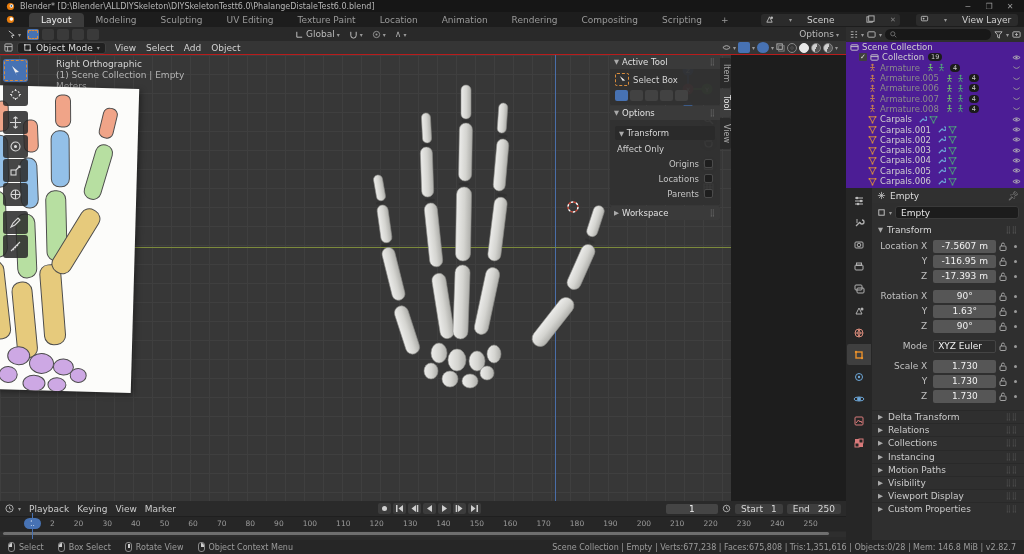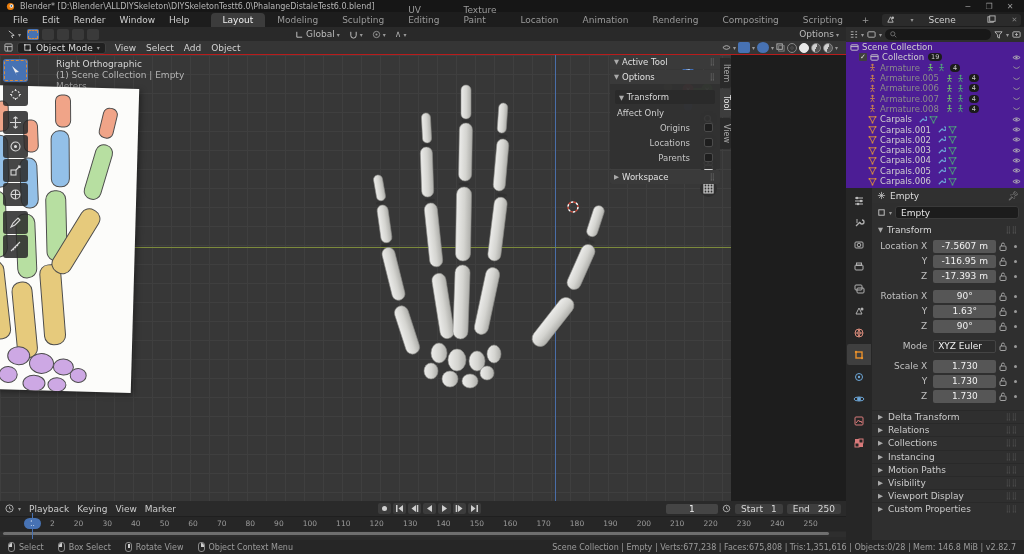--- a/index.html
+++ b/index.html
@@ -14,21 +14,21 @@
 
   
   .topbar { position:absolute; left:0; top:12px; width:1024px; height:15px; background:#1d1d1d;
     display:flex; align-items:center; padding:0 6px; }
   .menu-item { padding:1px 7px; color:#cfcfcf; }
   .ws-tabs { display:flex; margin-left:14px; height:15px; align-items:flex-end; }
   .ws-tab { padding:2px 12px; color:#9a9a9a; border-radius:4px 4px 0 0; }
   .ws-tab.active { background:#3c3c3c; color:#efefef; }
   .ws-add { padding:2px 7px; color:#9a9a9a; }
   .scene-box { display:flex; align-items:center; gap:15px; background:#2b2b2b; border-radius:3px;
-    padding:1px 4px; margin-left:6px; color:#cfcfcf; }
+    padding:1px 4px; margin-left:16px; color:#cfcfcf; }
   .scene-box .xico { color:#808080; font-size:7px; }
   .mini-ico { display:inline-block; width:9px; height:9px; }
 
   
   .toolsettings { position:absolute; left:0; top:27px; width:846px; height:14px; background:#292929;
     display:flex; align-items:center; padding:0 4px; gap:3px; }
   .ts-btn { display:flex; align-items:center; gap:2px; padding:0 3px; height:12px; border-radius:2px; color:#bbb; }
   .ts-sq { width:12px; height:11px; border-radius:2px; background:#3a3a3a; display:inline-block; }
   .ts-sq.active { background:#4772b3; }
   .caret { font-size:6px; color:#999; }
@@ -76,21 +76,21 @@
   .np-grip { margin-left:auto; color:#6e6e6e; letter-spacing:1px; font-size:7px; }
   .np-body { padding:4px 5px; }
   .np-tool { display:flex; align-items:center; gap:4px; color:#d5d5d5; }
   .np-toolicon { width:14px; height:13px; border:1px dashed #d88c3c; border-radius:2px;
     display:flex; align-items:center; justify-content:center; }
   .np-modes { display:flex; gap:2px; margin-top:4px; }
   .np-mode { width:13px; height:11px; background:#424242; border-radius:2px; }
   .np-mode.active { background:#4772b3; }
   .np-sub { background:#2a2a2a; margin-top:2px; padding:2px 4px; color:#d8d8d8; border-radius:2px; }
   .np-affect { color:#cfcfcf; padding:4px 2px 2px; }
-  .np-chk-row { display:flex; align-items:center; justify-content:flex-end; gap:14px; padding:2.5px 2px; color:#c4c4c4; }
+  .np-chk-row { display:flex; align-items:center; justify-content:flex-end; gap:5px; padding:2.5px 2px; color:#c4c4c4; }
   .np-chk { width:9px; height:9px; background:#1e1e1e; border:1px solid #4a4a4a; border-radius:2px; }
   .np-tabs { position:absolute; right:0; top:3px; width:11px; display:flex; flex-direction:column; gap:1px; z-index:6; }
   .np-tab { writing-mode:vertical-rl; font-size:8px; color:#a8a8a8; background:#2a2a2a; padding:6px 0;
     text-align:center; border-radius:0 2px 2px 0; }
   .np-tab.active { background:#3d3d3d; color:#e8e8e8; }
 
   
   .navcol { position:absolute; left:700px; top:56px; display:flex; flex-direction:column; gap:6px; z-index:4; }
   .navbtn { width:17px; height:17px; border-radius:50%; background:#2c2c2cd0; display:flex; align-items:center; justify-content:center; }
   .navbtn svg { width:11px; height:11px; stroke:#cfcfcf; fill:none; stroke-width:1.2; }
@@ -194,27 +194,20 @@
     <span class="winbtn">─</span>
     <span class="winbtn">❐</span>
     <span class="winbtn">✕</span>
   </div>
 
   <div class="topbar">
     <svg class="mini-ico" viewBox="0 0 10 10">
         <circle cx="5" cy="5" r="4" fill="#e87d0d"></circle>
         <circle cx="6" cy="4.4" r="2" fill="#fff"></circle>
       </svg>
-    <div style="display:flex">
-        <span class="menu-item">File</span>
-        <span class="menu-item">Edit</span>
-        <span class="menu-item">Render</span>
-        <span class="menu-item">Window</span>
-        <span class="menu-item">Help</span>
-      </div>
     <div class="ws-tabs">
         <span class="ws-tab active">Layout</span>
         <span class="ws-tab">Modeling</span>
         <span class="ws-tab">Sculpting</span>
         <span class="ws-tab">UV Editing</span>
         <span class="ws-tab">Texture Paint</span>
         <span class="ws-tab">Location</span>
         <span class="ws-tab">Animation</span>
         <span class="ws-tab">Rendering</span>
         <span class="ws-tab">Compositing</span>
@@ -520,20 +513,37 @@
           </svg>
         </div>
     </div>
 
     <div class="npanel">
       <div class="np-section">
         <div class="np-header">
           <span class="arrow">▼</span>
           <span>Active Tool</span>
           <span class="np-grip">⣿</span>
+        </div>
+        <div class="np-body">
+          <div class="np-tool">
+            <span class="np-toolicon">
+                <svg width="9" height="9" viewBox="0 0 10 10">
+                  <path d="M2 1 L8 6 L5 6.5 L6.5 9" fill="#eee"></path>
+                </svg>
+              </span>
+            <span>Select Box</span>
+          </div>
+          <div class="np-modes">
+            <span class="np-mode active"></span>
+            <span class="np-mode"></span>
+            <span class="np-mode"></span>
+            <span class="np-mode"></span>
+            <span class="np-mode"></span>
+          </div>
         </div>
       </div>
       <div class="np-section">
         <div class="np-header">
           <span class="arrow">▼</span>
           <span>Options</span>
           <span class="np-grip">⣿</span>
         </div>
         <div class="np-body">
           <div class="np-sub"><span class="arrow">▼</span> <span>Transform</span></div>

